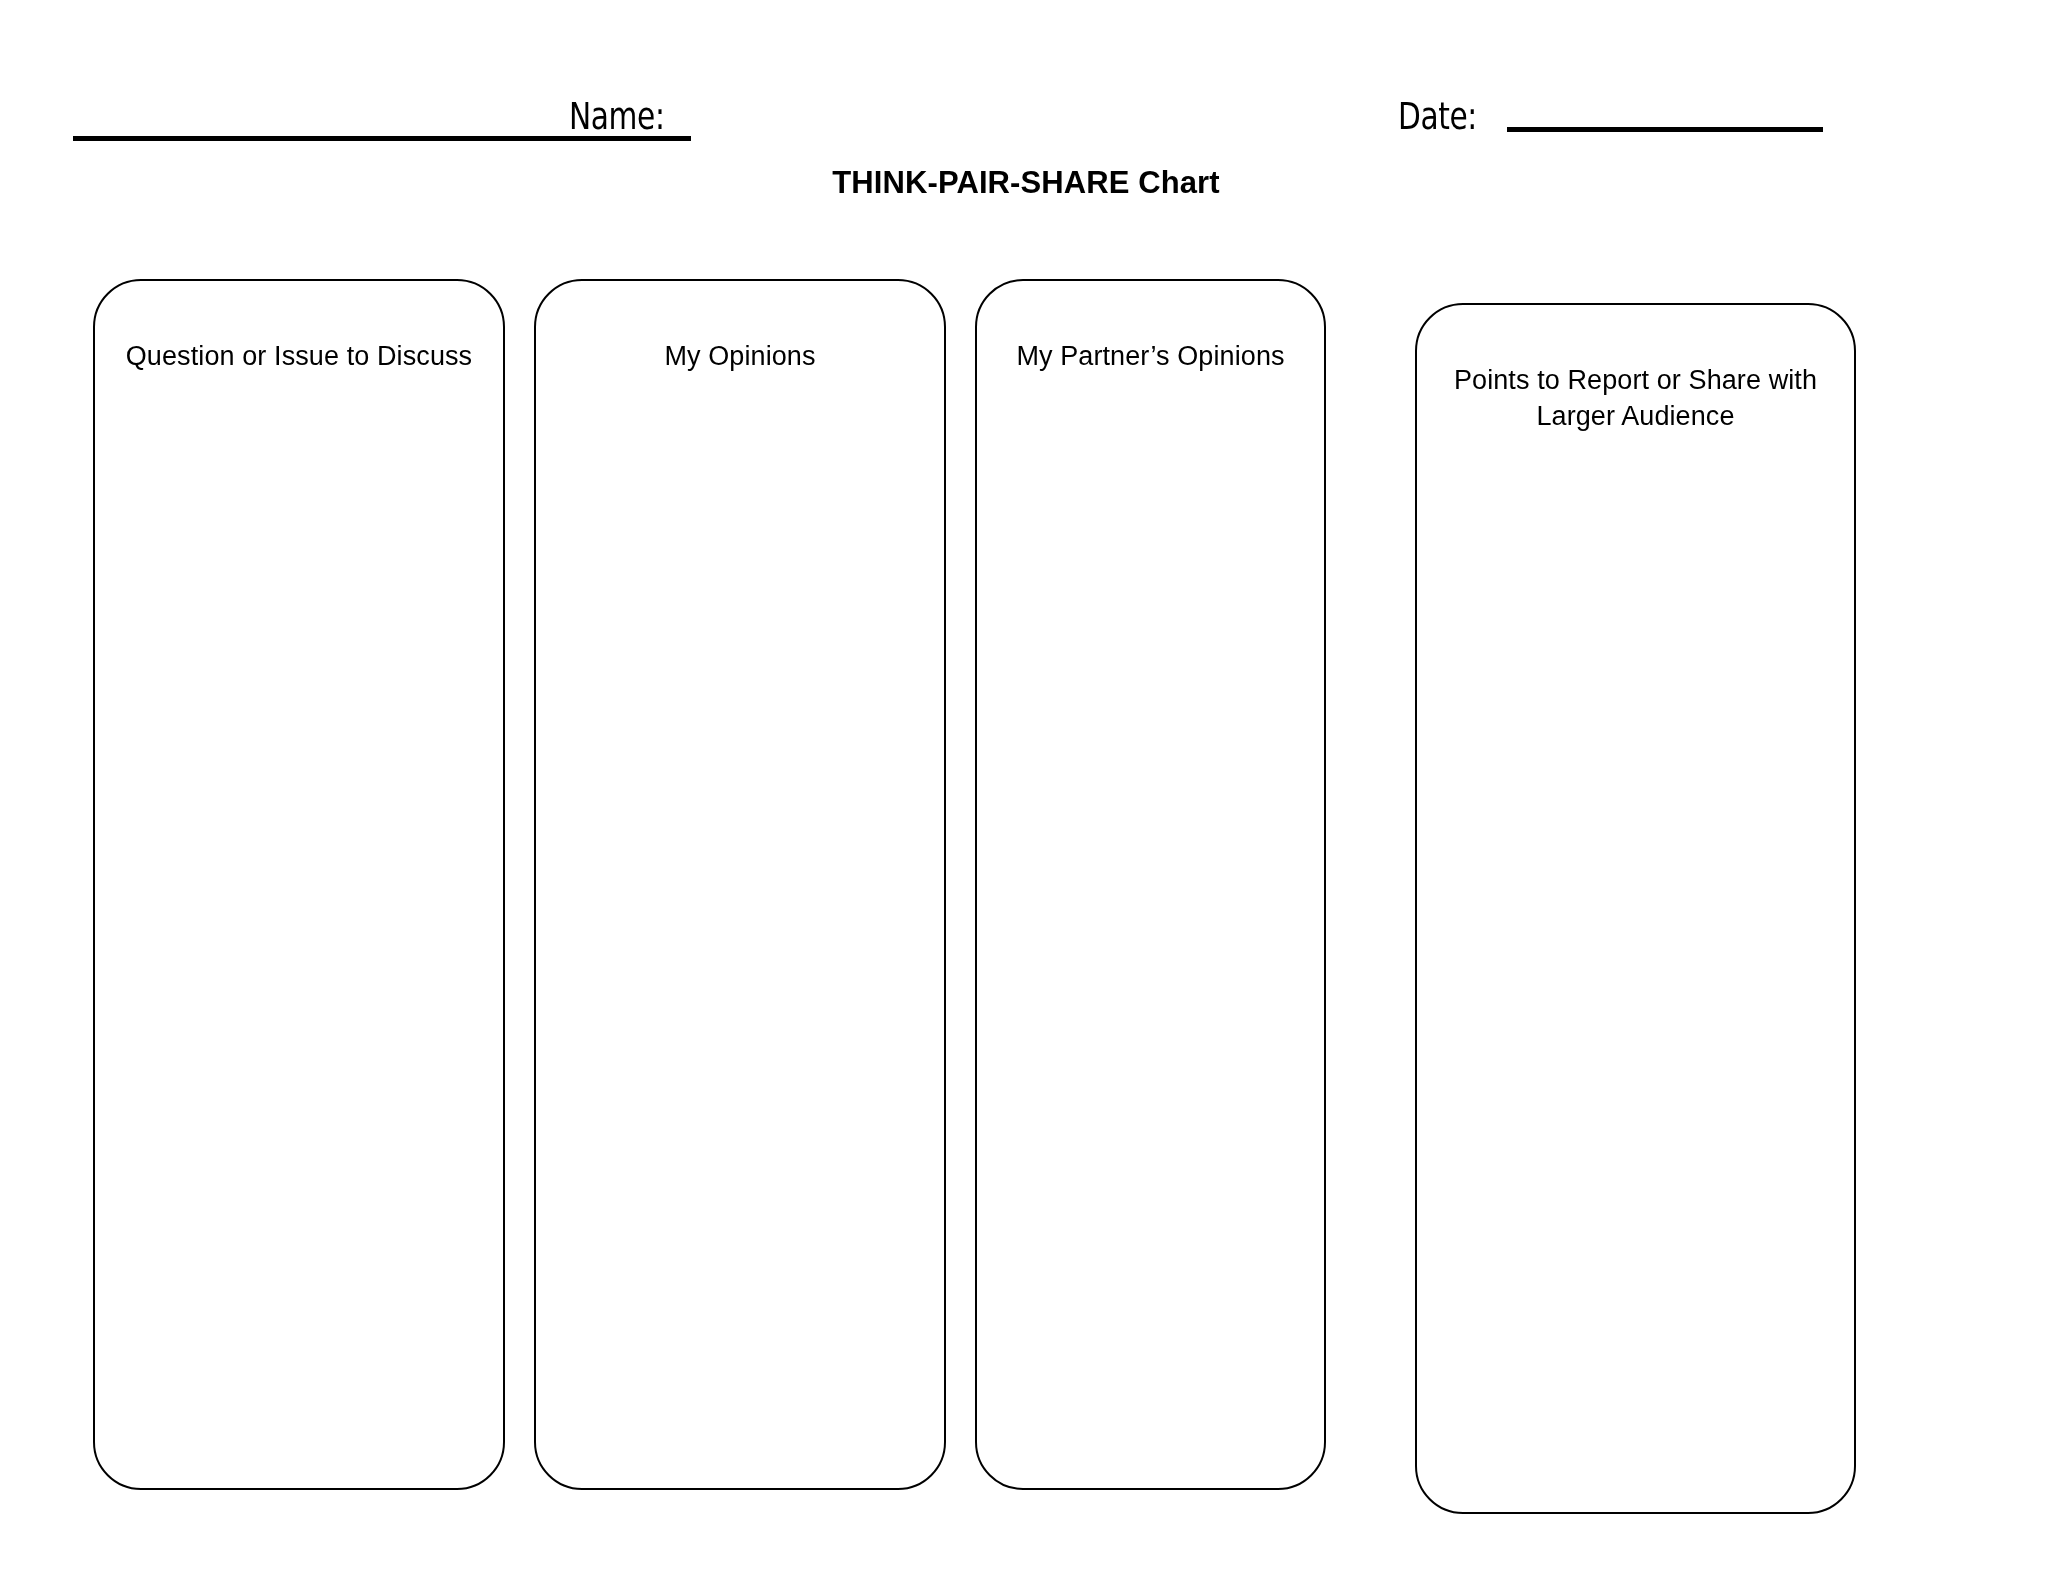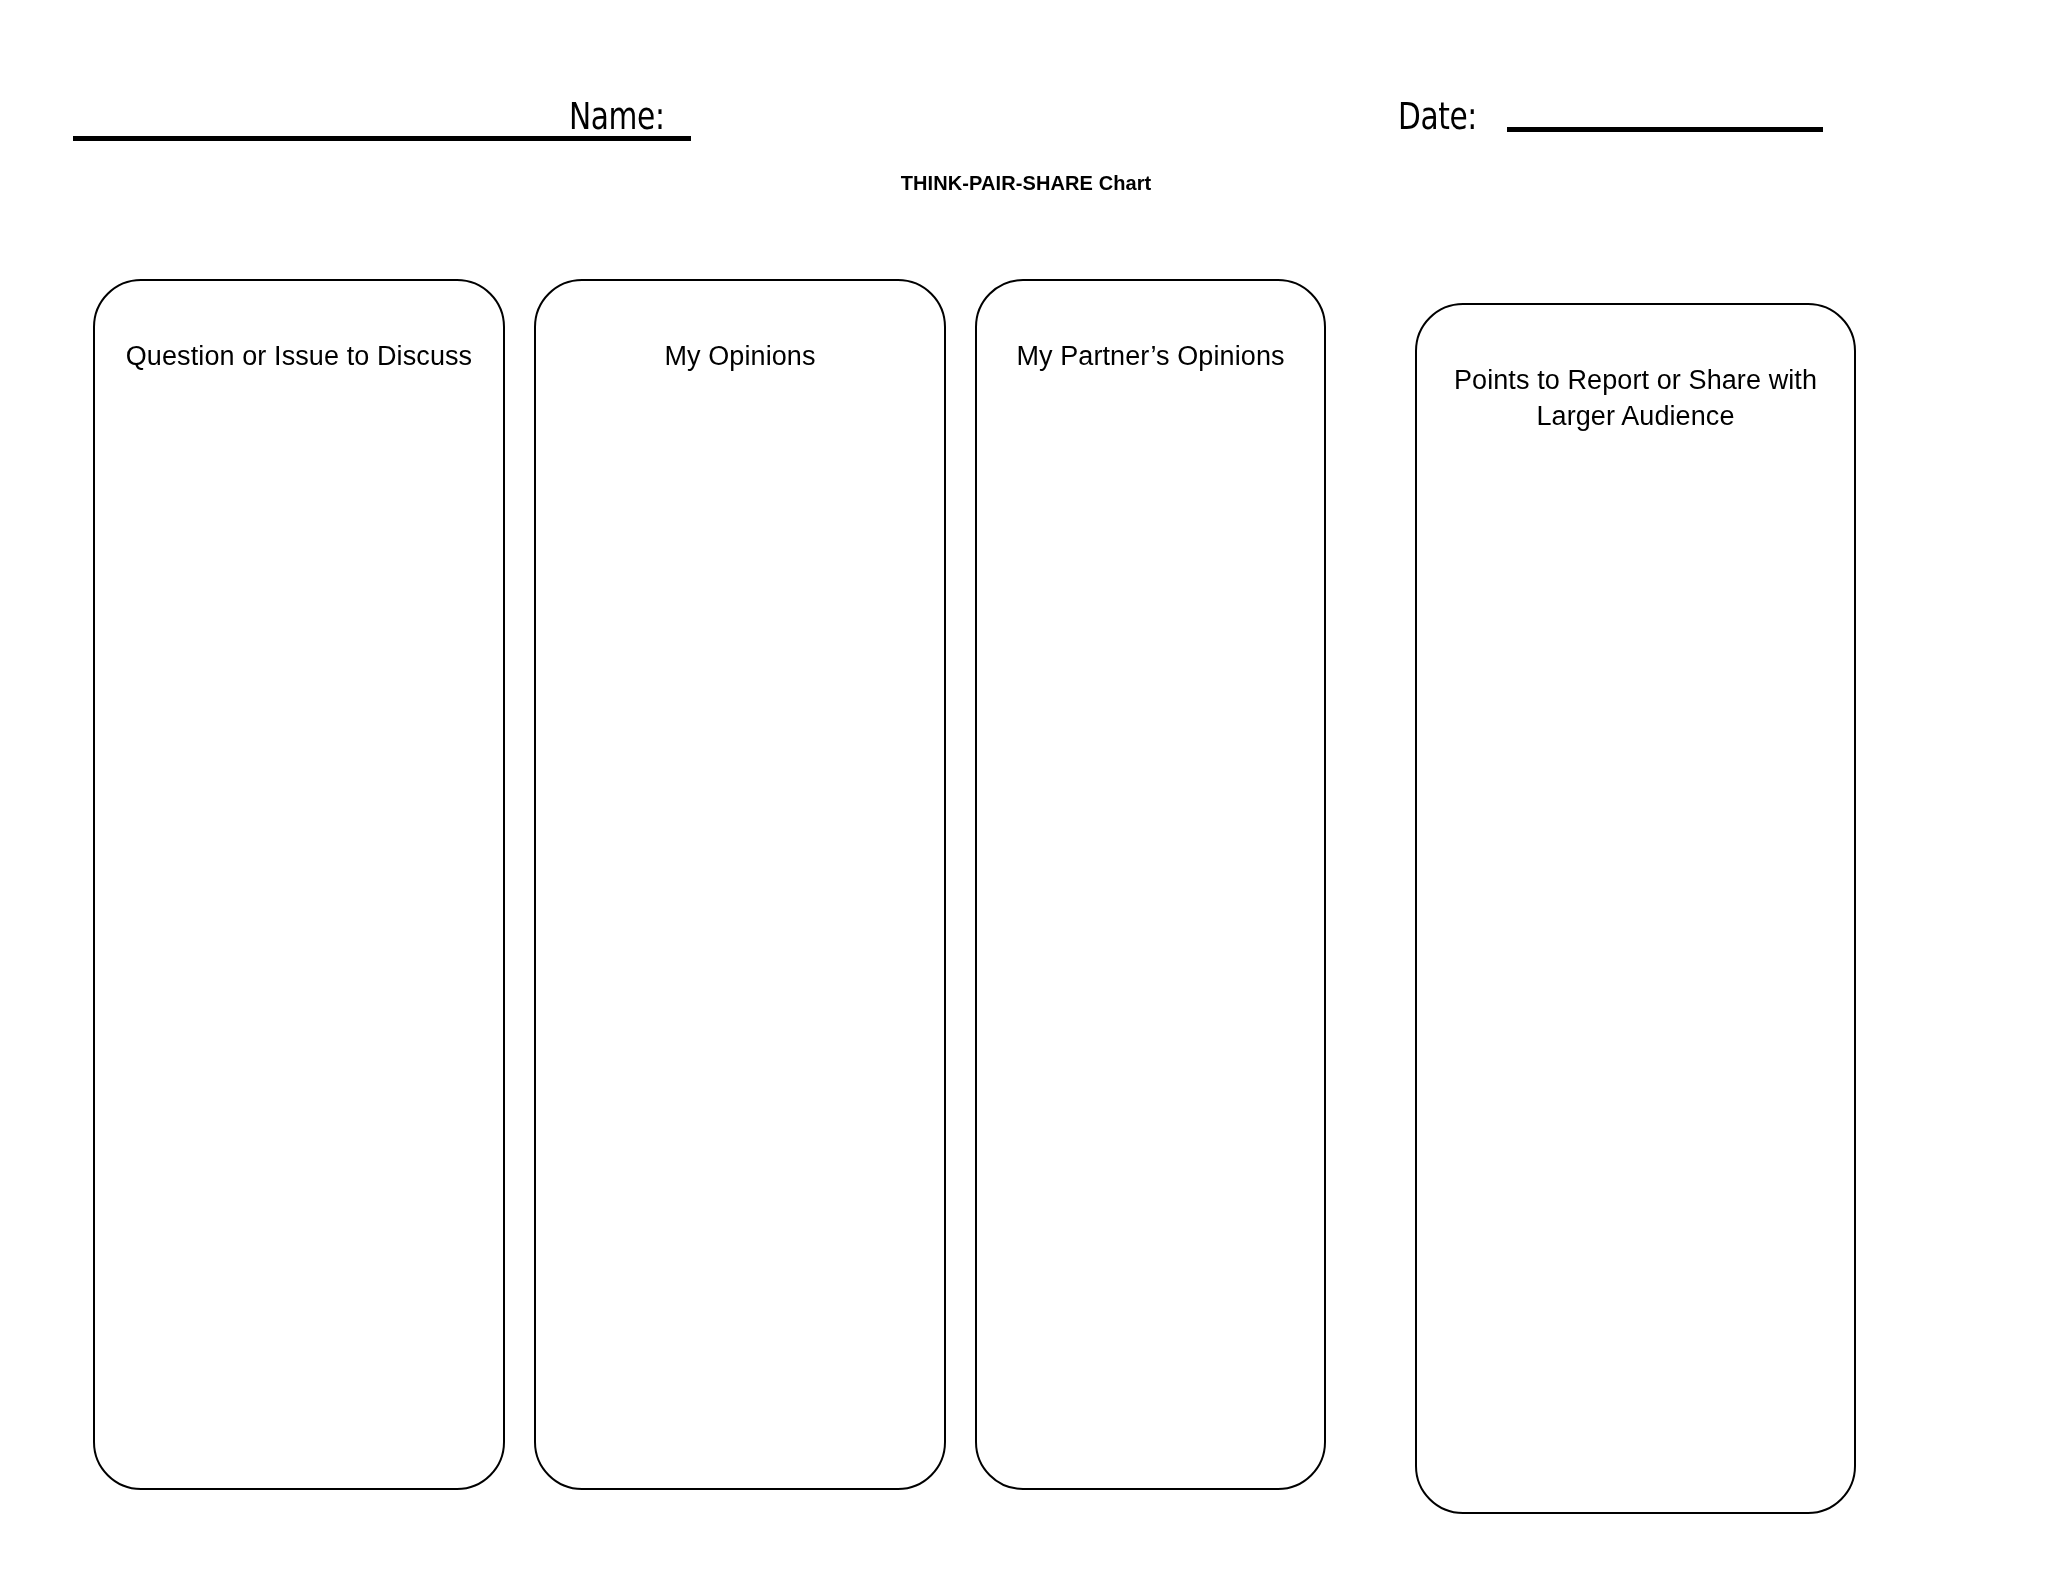--- a/index.html
+++ b/index.html
@@ -49,21 +49,21 @@
   #date-field { left: 1398px; top: 96px; justify-content: space-between; }
   #date-field .field-rule { width: 316px; margin-left: 8px; }
 
   
   #page-title {
     position: absolute;
     left: 0;
     top: 165px;
     width: 2048px;
     text-align: center;
-    font-size: 20px;
+    font-size: 31px;
     line-height: 36px;
     font-weight: bold;
     letter-spacing: 0.1px;
   }
   
   #page-title .title-inner {
     display: inline-block;
     transform: translateX(2px);
   }
 

